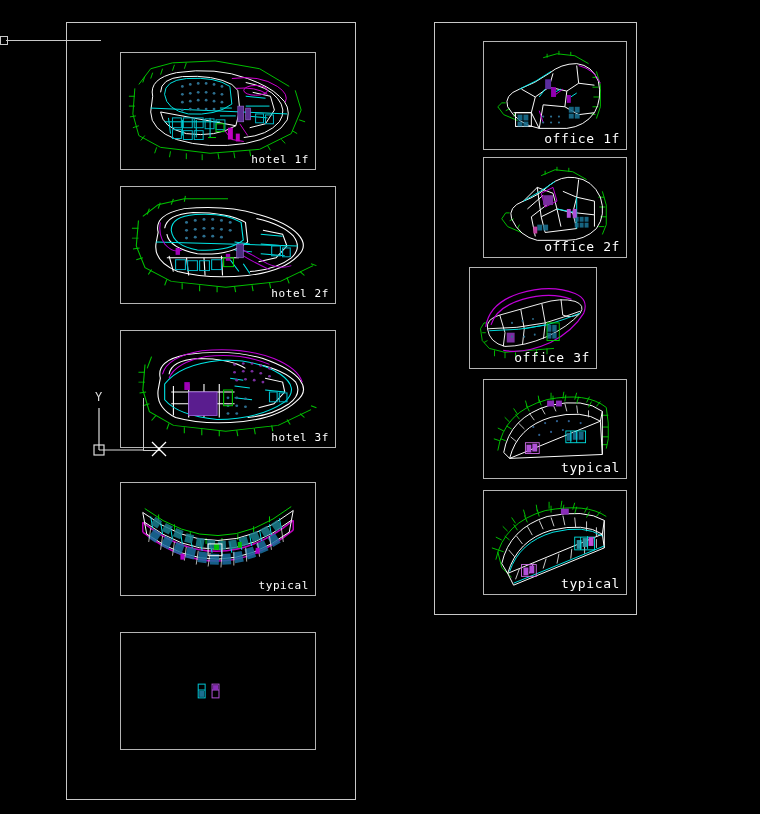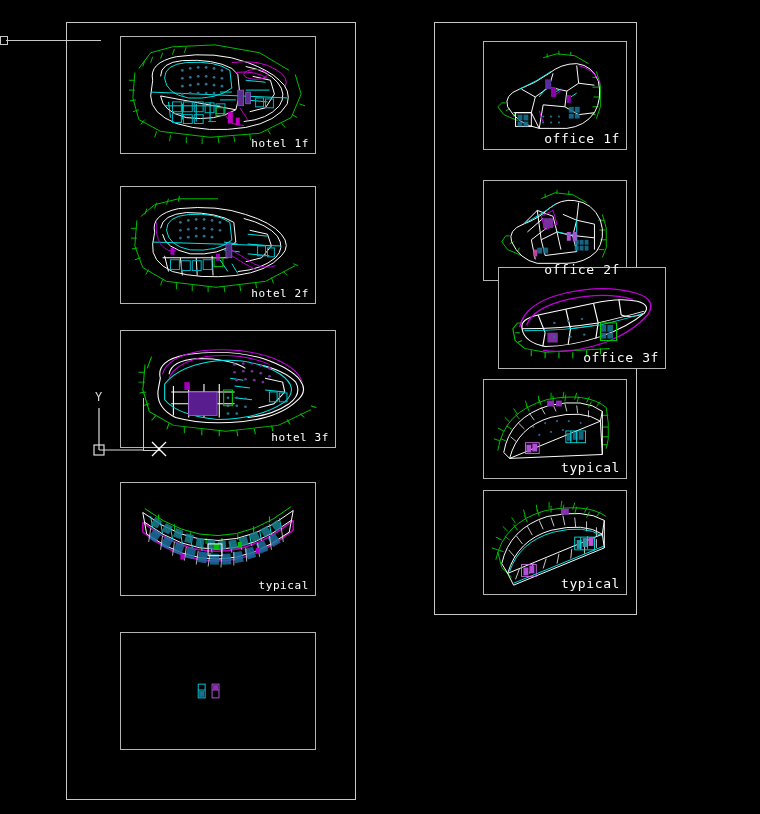--- a/index.html
+++ b/index.html
@@ -80,21 +80,21 @@
 
 <div class="canvas">
 
   <div class="stray-box" style="left:0px; top:36px; width:8px; height:9px;"></div>
   <div class="stray-line" style="left:6px; top:40px; width:95px; height:1px;"></div>
 
   <div class="sheet-frame" style="left:66px; top:22px; width:290px; height:778px;"></div>
 
   <div class="sheet-frame" style="left:434px; top:22px; width:203px; height:593px;"></div>
 
-  <div class="panel" style="left:120px; top:36px; width:196px; height:118px;">
+  <div class="panel" style="left:120px; top:52px; width:196px; height:118px;">
     <svg class="plan-svg" viewBox="0 0 196 118" preserveAspectRatio="none">
 
       <g stroke="#00c000" stroke-width="1" fill="none">
         <path d="M18 32 L30 16 L52 10 L95 8 L140 16 L170 34"></path>
         <path d="M14 36 L12 62 L18 84 L40 96 L90 102 L140 98 L172 82 L182 58 L176 38"></path>
         <path d="M22 30 L24 24 M30 26 L32 20 M40 22 L42 16 M52 18 L54 12 M64 16 L66 10"></path>
         <path d="M14 44 L8 44 M14 54 L8 54 M15 64 L9 65 M18 74 L12 76 M24 84 L20 89"></path>
         <path d="M36 96 L34 102 M50 100 L49 106 M66 102 L66 108 M82 103 L82 109 M98 102 L99 108 M114 101 L115 107 M130 99 L131 105"></path>
         <path d="M148 94 L151 99 M162 88 L166 92 M173 79 L178 82 M180 68 L186 70"></path>
       </g>
@@ -175,21 +175,21 @@
       </g>
 
       <g stroke="#00d000" stroke-width="1" fill="none">
         <rect x="96" y="72" width="8" height="8"></rect>
         <path d="M88 86 L96 86"></path>
       </g>
     </svg>
     <div class="panel-label">hotel 1f</div>
   </div>
 
-  <div class="panel" style="left:120px; top:186px; width:196px; height:118px;">
+  <div class="panel" style="left:120px; top:186px; width:216px; height:118px;">
     <svg class="plan-svg" viewBox="0 0 196 118" preserveAspectRatio="none">
       <g stroke="#00c000" stroke-width="1" fill="none">
         <path d="M20 30 L34 18 L58 12 L98 12"></path>
         <path d="M16 34 L14 60 L22 82 L46 96 L96 102 L146 96 L176 80"></path>
         <path d="M24 28 L26 22 M34 22 L36 16 M46 18 L48 12 M58 15 L59 9"></path>
         <path d="M16 42 L10 42 M16 52 L10 52 M17 62 L11 63 M20 72 L14 74 M28 84 L25 89"></path>
         <path d="M42 94 L40 100 M56 98 L56 104 M72 100 L72 106 M88 101 L88 107 M104 101 L105 107 M120 100 L121 106 M136 97 L137 103 M152 92 L154 98"></path>
         <path d="M164 86 L168 90 M174 78 L179 80"></path>
       </g>
       <g stroke="#ffffff" stroke-width="1" fill="none">
@@ -475,21 +475,21 @@
           <circle cx="68" cy="76" r="1.1"></circle>
           <circle cx="76" cy="76" r="1.1"></circle>
         <circle cx="60" cy="82" r="1.1"></circle>
           <circle cx="68" cy="82" r="1.1"></circle>
           <circle cx="76" cy="82" r="1.1"></circle>
       </g>
     </svg>
     <div class="panel-label small">office 1f</div>
   </div>
 
-  <div class="panel" style="left:483px; top:157px; width:144px; height:101px;margin-top:23px;">
+  <div class="panel" style="left:483px; top:157px; width:144px; height:101px;">
     <svg class="plan-svg" viewBox="0 0 144 101" preserveAspectRatio="none">
       <g stroke="#00c000" stroke-width="1" fill="none">
         <path d="M22 56 L18 62 L24 70 L38 76"></path>
         <path d="M58 18 L72 12 L90 14 L104 22"></path>
         <path d="M120 34 L124 48 L124 68 L120 78"></path>
         <path d="M22 56 L26 56 M26 64 L30 62 M34 72 L36 68"></path>
         <path d="M122 40 L116 40 M123 50 L117 50 M124 60 L118 60 M122 70 L116 70"></path>
         <path d="M62 17 L62 13 M74 13 L74 9 M86 14 L86 10"></path>
       </g>
       <g stroke="#ffffff" stroke-width="1" fill="none">
@@ -530,21 +530,21 @@
         <rect x="84" y="52" width="4" height="9"></rect>
         <rect x="90" y="52" width="4" height="9"></rect>
       </g>
       <g fill="#c040a0">
         <rect x="50" y="70" width="4" height="7"></rect>
       </g>
     </svg>
     <div class="panel-label small">office 2f</div>
   </div>
 
-  <div class="panel" style="left:498px; top:267px; width:168px; height:102px;text-align:right;">
+  <div class="panel" style="left:469px; top:267px; width:128px; height:102px;text-align:right;">
     <svg class="plan-svg" viewBox="0 0 144 102" preserveAspectRatio="none">
       <g stroke="#00c000" stroke-width="1" fill="none">
         <path d="M16 56 L12 62 L14 74 L22 82 L40 86"></path>
         <path d="M16 56 L20 56 M14 66 L18 66 M16 76 L20 74"></path>
         <path d="M28 84 L28 90 M40 86 L40 92 M52 86 L52 92 M64 86 L64 92 M76 84 L76 90 M88 82 L88 88"></path>
         <path d="M40 86 L96 82"></path>
       </g>
       <g stroke="#ffffff" stroke-width="1" fill="none">
         <path d="M20 62 Q18 52 34 48 Q58 42 82 36 Q104 30 120 34 Q132 38 126 46 Q112 60 88 70 Q62 80 40 80 Q22 76 20 62 Z"></path>
         <path d="M34 48 L40 66 M40 66 L38 80"></path>

